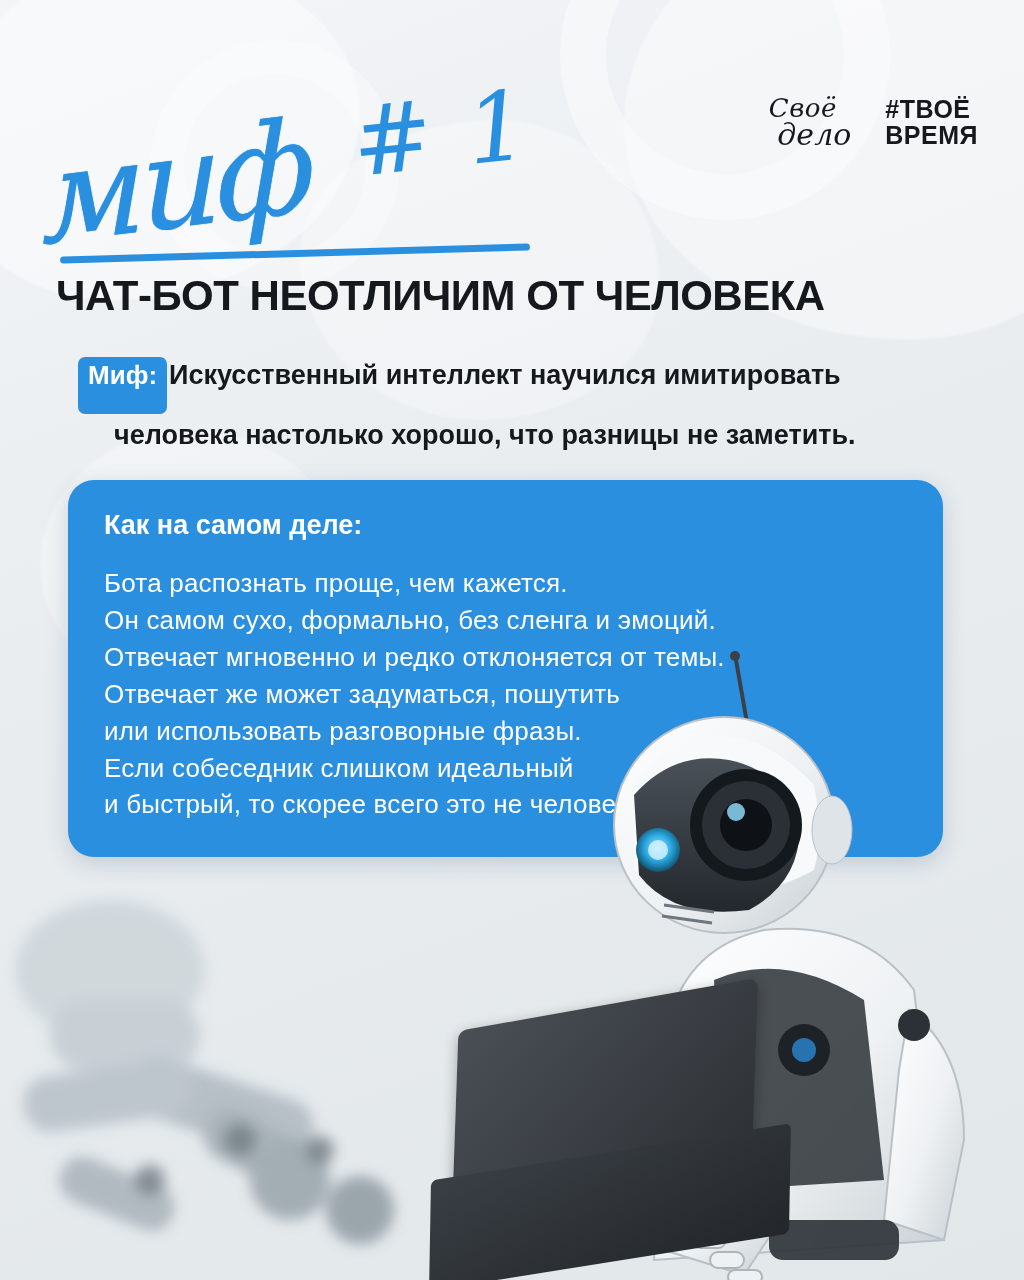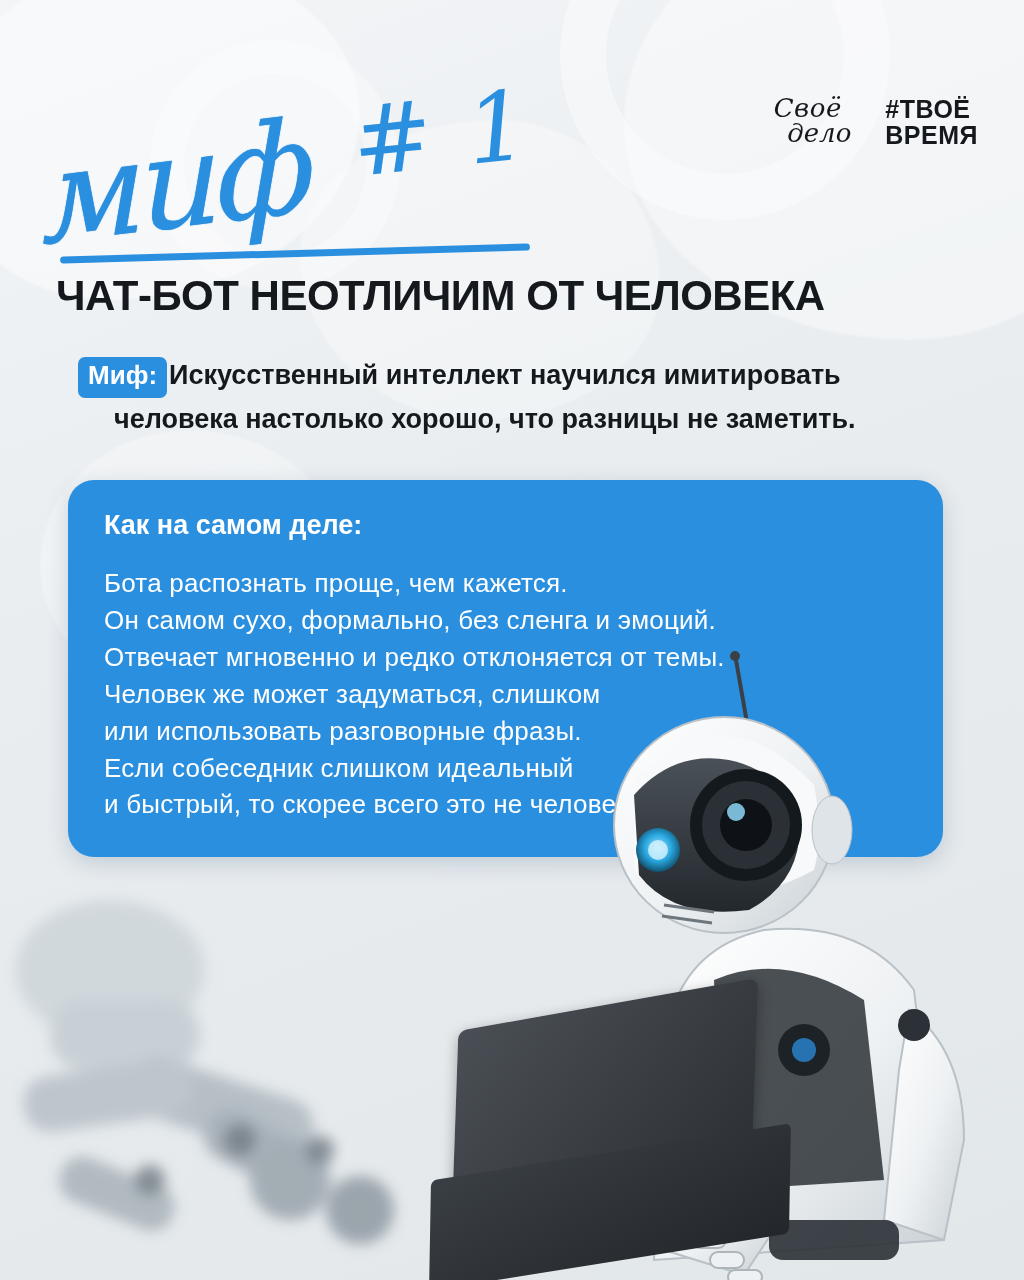--- a/index.html
+++ b/index.html
@@ -59,21 +59,21 @@
     z-index: 6;
   }
   .brand-svoe {
     text-align: center;
     line-height: 0.95;
     color: #15181c;
     font-family: "DejaVu Serif", serif;
     font-style: italic;
   }
   .brand-svoe .l1 { font-size: 26px; display: block; letter-spacing: .5px; }
-  .brand-svoe .l2 { font-size: 26px; display: block; margin-left: 23px; }
+  .brand-svoe .l2 { font-size: 30px; display: block; margin-left: 23px; }
   .brand-tvoe {
     color: #15181c;
     font-weight: bold;
     font-size: 25px;
     line-height: 1.04;
     letter-spacing: .5px;
   }
 
   
   .myth-script {
@@ -133,21 +133,21 @@
     top: 356px;
     width: 930px;
     z-index: 6;
   }
   .myth-label {
     display: inline-block;
     background: #2b8fe0;
     color: #ffffff;
     font-weight: bold;
     font-size: 26px;
-    padding: 3px 10px 7px 10px;
+    padding: 3px 10px 23px 10px;
     border-radius: 7px;
     vertical-align: baseline;
     margin-right: 2px;
   }
   .myth-text {
     font-size: 27px;
     font-weight: bold;
     color: #15181c;
     line-height: 1.42;
     display: inline;
@@ -262,21 +262,21 @@
     </div>
     <div class="myth-line2">человека настолько хорошо, что разницы не заметить.</div>
   </div>
 
   <div class="card">
     <div class="card-title">Как на самом деле:</div>
     <div>
       <div class="card-line">Бота распознать проще, чем кажется.</div>
       <div class="card-line">Он самом сухо, формально, без сленга и эмоций.</div>
       <div class="card-line">Отвечает мгновенно и редко отклоняется от темы.</div>
-      <div class="card-line">Человек же может задуматься, слишком</div>
+      <div class="card-line">Отвечает же может задуматься, пошутить</div>
       <div class="card-line">или использовать разговорные фразы.</div>
       <div class="card-line">Если собеседник слишком идеальный</div>
       <div class="card-line">и быстрый, то скорее всего это не человек.</div>
     </div>
   </div>
 
   <svg class="ghost-robot" viewBox="0 0 560 430">
     <g fill="#b9c2c9">
       <ellipse cx="120" cy="120" rx="95" ry="70" fill="#cdd5da"></ellipse>
       <rect x="60" y="150" width="150" height="70" rx="34" fill="#c3ccd2"></rect>

